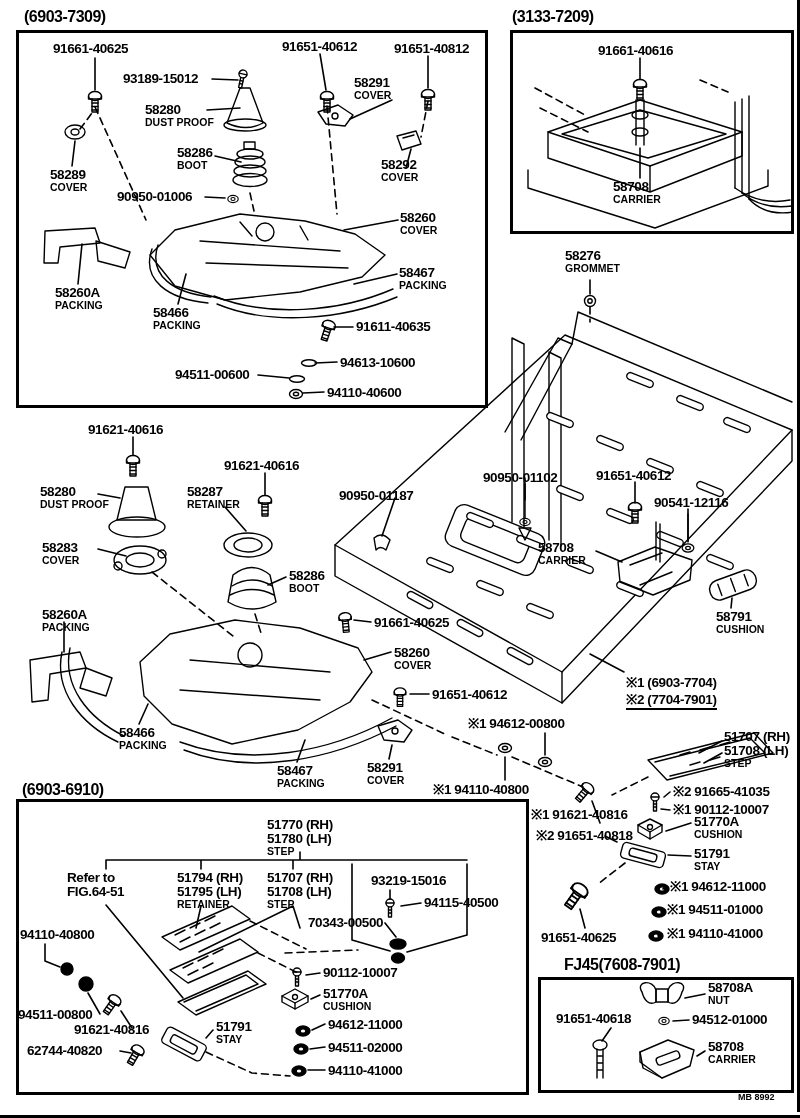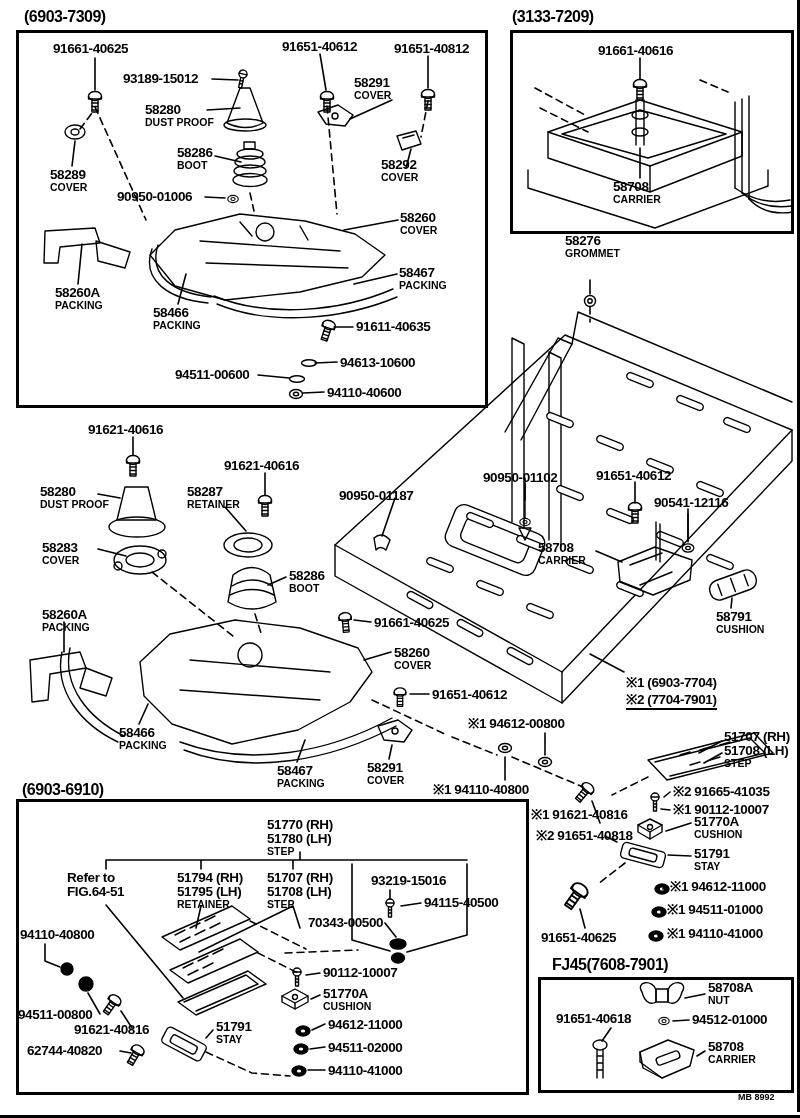--- a/index.html
+++ b/index.html
@@ -289,21 +289,21 @@
   </svg>
 
   <div class="box" style="left:16px;top:30px;width:466px;height:372px"></div>
   <div class="box" style="left:510px;top:30px;width:278px;height:198px"></div>
   <div class="box" style="left:16px;top:799px;width:507px;height:290px"></div>
   <div class="box" style="left:538px;top:977px;width:250px;height:110px"></div>
 
   <div class="hdr" style="left:24px;top:8px">(6903-7309)</div>
   <div class="hdr" style="left:512px;top:8px">(3133-7209)</div>
   <div class="hdr" style="left:22px;top:781px">(6903-6910)</div>
-  <div class="hdr" style="left:552px;top:956px">FJ45(7608-7901)</div>
+  <div class="hdr" style="left:564px;top:956px">FJ45(7608-7901)</div>
 
   <div class="lbl" style="left:53px;top:42px">
       <b>91661-40625</b>
     </div>
   <div class="lbl" style="left:123px;top:72px">
       <b>93189-15012</b>
     </div>
   <div class="lbl" style="left:145px;top:103px">
       <b>58280</b>
       <i>DUST PROOF</i>
@@ -361,21 +361,21 @@
   <div class="lbl" style="left:327px;top:386px">
       <b>94110-40600</b>
     </div>
   <div class="lbl" style="left:598px;top:44px">
       <b>91661-40616</b>
     </div>
   <div class="lbl" style="left:613px;top:180px">
       <b>58708</b>
       <i>CARRIER</i>
     </div>
-  <div class="lbl" style="left:565px;top:234px">
+  <div class="lbl" style="left:565px;top:249px">
       <b>58276</b>
       <i>GROMMET</i>
     </div>
   <div class="lbl" style="left:88px;top:423px">
       <b>91621-40616</b>
     </div>
   <div class="lbl" style="left:224px;top:459px">
       <b>91621-40616</b>
     </div>
   <div class="lbl" style="left:40px;top:485px">

